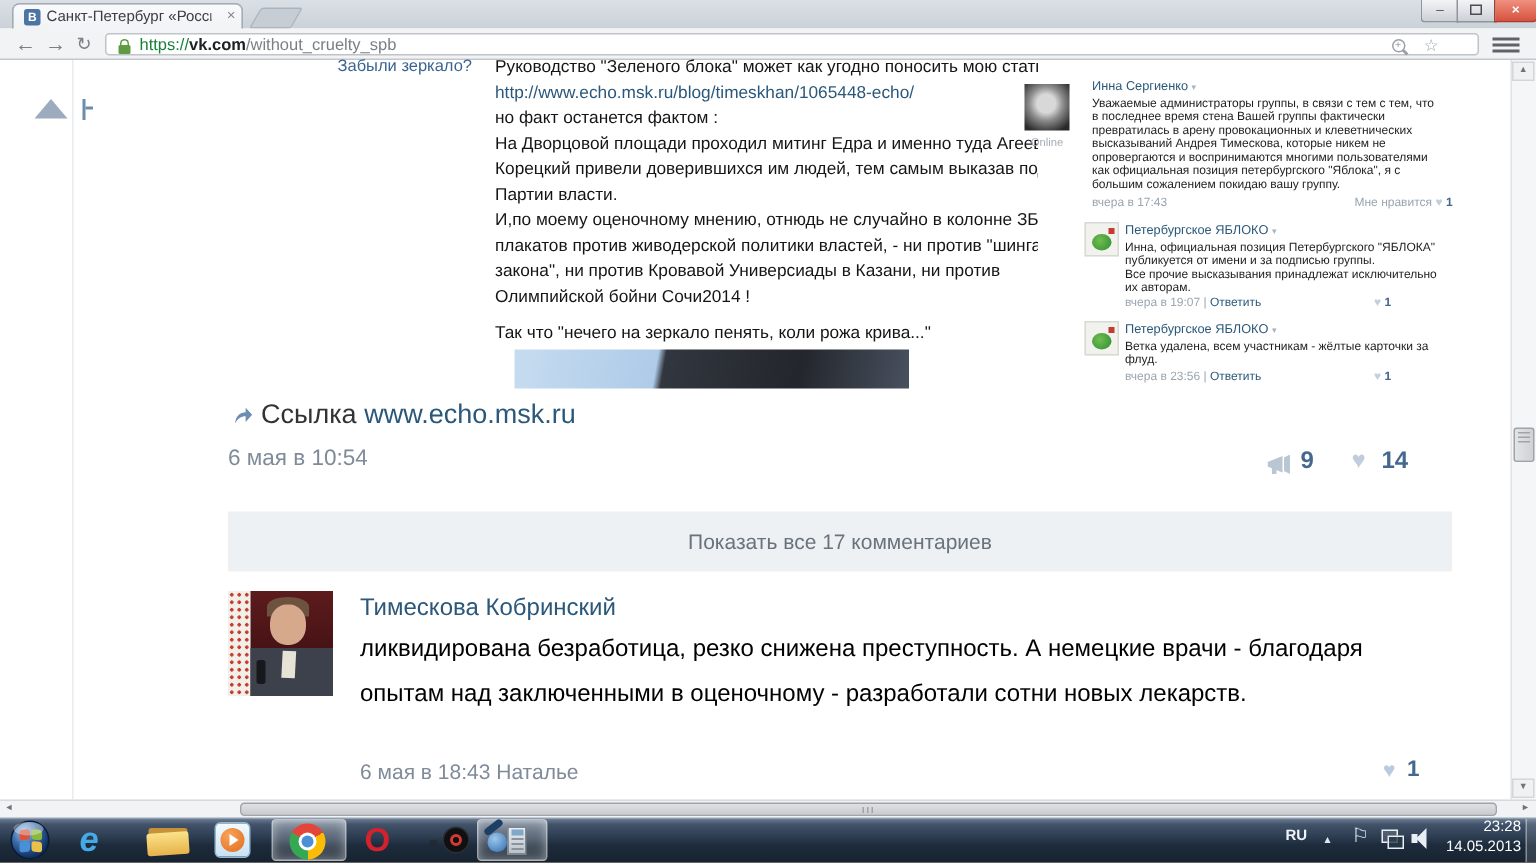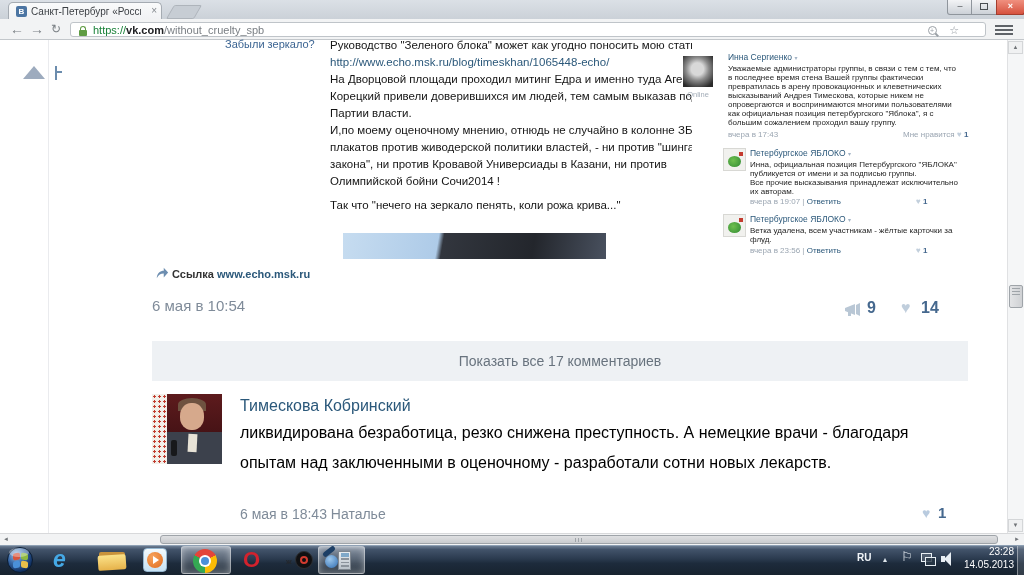--- a/index.html
+++ b/index.html
@@ -75,21 +75,21 @@
   #miniglyph-h{left:57px;top:71px;width:5px;height:2px;background:#6b8cad;}
   #forgot{left:225px;top:38px;font-size:11px;color:#3b6492;}
 
   #post-text{left:330px;top:37px;width:362px;font-size:11.5px;line-height:17px;color:#151515;}
   #post-text .ln{white-space:nowrap;overflow:hidden;}
   #post-text .lnk{color:#2b587a;}
   #post-text .mt{margin-top:7px;}
   #post-image{left:343px;top:233px;width:263px;height:26px;
     background:linear-gradient(100deg,#c6dcf0 0%,#aecbe8 36%,#32363e 38%,#23262c 72%,#49515f 100%);}
 
-  #attach-row{left:155px;top:266px;font-size:11px;color:#333;font-weight:bold;}
+  #attach-row{left:155px;top:266px;font-size:18px;color:#333;}
   #attach-row .url{color:#2b587a;}
   #post-date{left:152px;top:297px;font-size:15px;color:#7f8b99;}
   #share-n{left:867px;top:299px;font-size:16px;font-weight:bold;color:#45688e;}
   #like-heart{left:901px;top:299px;font-size:16px;color:#c0cedc;}
   #like-n{left:921px;top:299px;font-size:16px;font-weight:bold;color:#45688e;}
 
   #showall{left:152px;top:341px;width:816px;height:40px;background:#eef1f4;
     text-align:center;line-height:40px;font-size:14px;color:#68737e;}
 
   
@@ -244,20 +244,21 @@
 
   <div class="abs" id="left-divider"></div>
   <div class="abs" id="totop"></div>
   <div class="abs" id="miniglyph-v"></div>
   <div class="abs" id="miniglyph-h"></div>
   <div class="abs nowrap" id="forgot">Забыли зеркало?</div>
 
   <div class="abs" id="post-text">
     <div class="ln">Руководство "Зеленого блока" может как угодно поносить мою статью</div>
     <div class="ln lnk">http://www.echo.msk.ru/blog/timeskhan/1065448-echo/</div>
+    <div class="ln">но факт останется фактом :</div>
     <div class="ln">На Дворцовой площади проходил митинг Едра и именно туда Агеева и</div>
     <div class="ln">Корецкий привели доверившихся им людей, тем самым выказав поддер</div>
     <div class="ln">Партии власти.</div>
     <div class="ln">И,по моему оценочному мнению, отнюдь не случайно в колонне ЗБ не б</div>
     <div class="ln">плакатов против живодерской политики властей, - ни против "шингарк</div>
     <div class="ln">закона", ни против Кровавой Универсиады в Казани, ни против</div>
     <div class="ln">Олимпийской бойни Сочи2014 !</div>
     <div class="ln mt">Так что "нечего на зеркало пенять, коли рожа крива..."</div>
   </div>
   <div class="abs" id="post-image"></div>
@@ -279,21 +280,21 @@
   <div class="abs" id="c1-av"></div>
   <div class="abs" id="c1-online">Online</div>
   <div class="abs sc-name" id="c1-name"><span>Инна Сергиенко</span> <span class="sc-caret">▾</span></div>
   <div class="abs sc-lines" id="c1-lines">
     <div>Уважаемые администраторы группы, в связи с тем с тем, что</div>
     <div>в последнее время стена Вашей группы фактически</div>
     <div>превратилась в арену провокационных и клеветнических</div>
     <div>высказываний Андрея Тимескова, которые никем не</div>
     <div>опровергаются и воспринимаются многими пользователями</div>
     <div>как официальная позиция петербургского "Яблока", я с</div>
-    <div>большим сожалением проходил вашу группу.</div>
+    <div>большим сожалением покидаю вашу группу.</div>
   </div>
   <div class="abs sc-foot" id="c1-foot">вчера в 17:43</div>
   <div class="abs sc-foot" id="c1-right"><span>Мне нравится</span> <span class="sc-heart">♥</span> <span class="sc-likes">1</span></div>
 
   <div class="abs yb-av" id="c2-av">
       <div class="yb-apple"></div>
       <div class="yb-red"></div>
     </div>
   <div class="abs sc-name" id="c2-name"><span>Петербургское ЯБЛОКО</span> <span class="sc-caret">▾</span></div>
   <div class="abs sc-lines" id="c2-lines">

